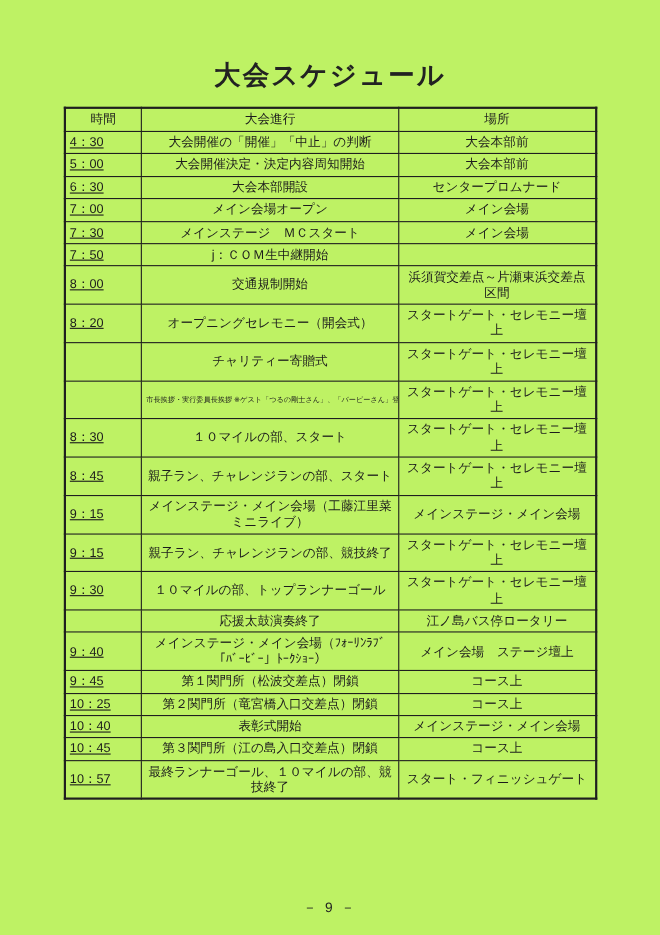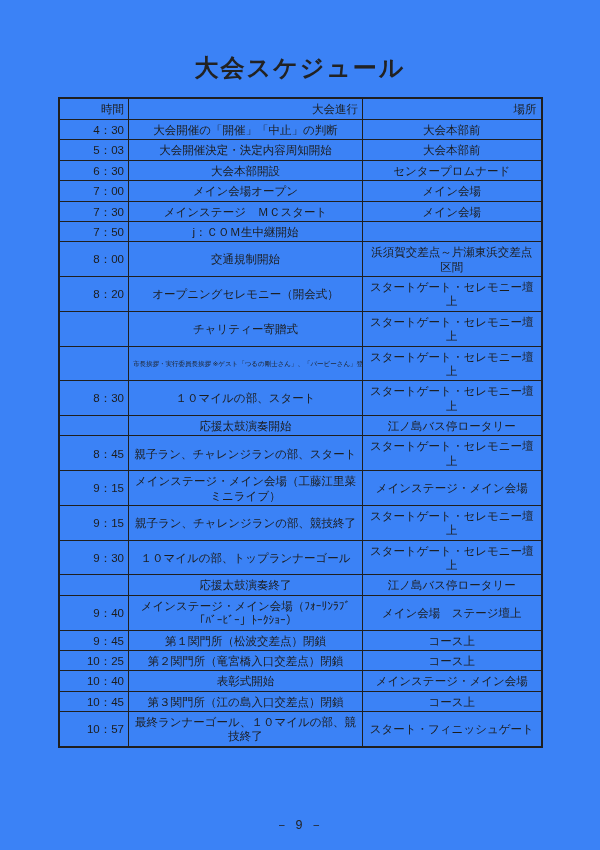--- a/index.html
+++ b/index.html
@@ -9,21 +9,21 @@
     width: 600px;
     height: 850px;
     overflow: hidden;
     font-family: "Liberation Sans", "DejaVu Sans", sans-serif;
     color: #1c1c1c;
   }
   .page {
     position: relative;
     width: 600px;
     height: 850px;
-    background: #3b82f6;
+    background: #bef264;
   }
   .doc-title {
     margin: 0;
     padding-top: 52px;
     text-align: center;
     font-size: 24px;
     font-weight: bold;
     letter-spacing: 2px;
     color: #222222;
   }
@@ -42,28 +42,29 @@
     font-size: 11.5px;
     line-height: 1.25;
     padding: 3px 4px 2px 4px;
     vertical-align: middle;
     white-space: pre-line;
     overflow: hidden;
     color: #1c1c1c;
     font-weight: normal;
   }
   table.schedule th {
-    text-align: right;
+    text-align: center;
     height: 15px;
     margin-top: 36px;
   }
   td.c-time {
-    text-align: right;
+    text-align: left;
     padding-left: 1px;
     padding-right: 1px;
+    text-decoration: underline;
   }
   td.c-event, td.c-place {
     text-align: center;
     padding-left: 5px;
   }
   tr.row-tall td { height: 34px; }
   tr.row-small td.c-event {
     font-size: 6.5px;
     letter-spacing: 0;
     white-space: nowrap;
@@ -99,21 +100,21 @@
         <th>場所</th>
       </tr>
     </thead>
     <tbody id="schedule-rows">
         <tr>
     <td class="c-time">4：30</td>
     <td class="c-event">大会開催の「開催」「中止」の判断</td>
     <td class="c-place">大会本部前</td>
   </tr>
         <tr>
-    <td class="c-time">5：03</td>
+    <td class="c-time">5：00</td>
     <td class="c-event">大会開催決定・決定内容周知開始</td>
     <td class="c-place">大会本部前</td>
   </tr>
         <tr>
     <td class="c-time">6：30</td>
     <td class="c-event">大会本部開設</td>
     <td class="c-place">センタープロムナード</td>
   </tr>
         <tr>
     <td class="c-time">7：00</td>
@@ -149,25 +150,20 @@
     <td class="c-time"></td>
     <td class="c-event">市長挨拶・実行委員長挨拶 ※ゲスト「つるの剛士さん」、「バービーさん」登壇</td>
     <td class="c-place">スタートゲート・セレモニー壇上</td>
   </tr>
         <tr>
     <td class="c-time">8：30</td>
     <td class="c-event">１０マイルの部、スタート</td>
     <td class="c-place">スタートゲート・セレモニー壇上</td>
   </tr>
         <tr>
-    <td class="c-time"></td>
-    <td class="c-event">応援太鼓演奏開始</td>
-    <td class="c-place">江ノ島バス停ロータリー</td>
-  </tr>
-        <tr>
     <td class="c-time">8：45</td>
     <td class="c-event">親子ラン、チャレンジランの部、スタート</td>
     <td class="c-place">スタートゲート・セレモニー壇上</td>
   </tr>
         <tr>
     <td class="c-time">9：15</td>
     <td class="c-event">メインステージ・メイン会場（工藤江里菜ミニライブ）</td>
     <td class="c-place">メインステージ・メイン会場</td>
   </tr>
         <tr>

